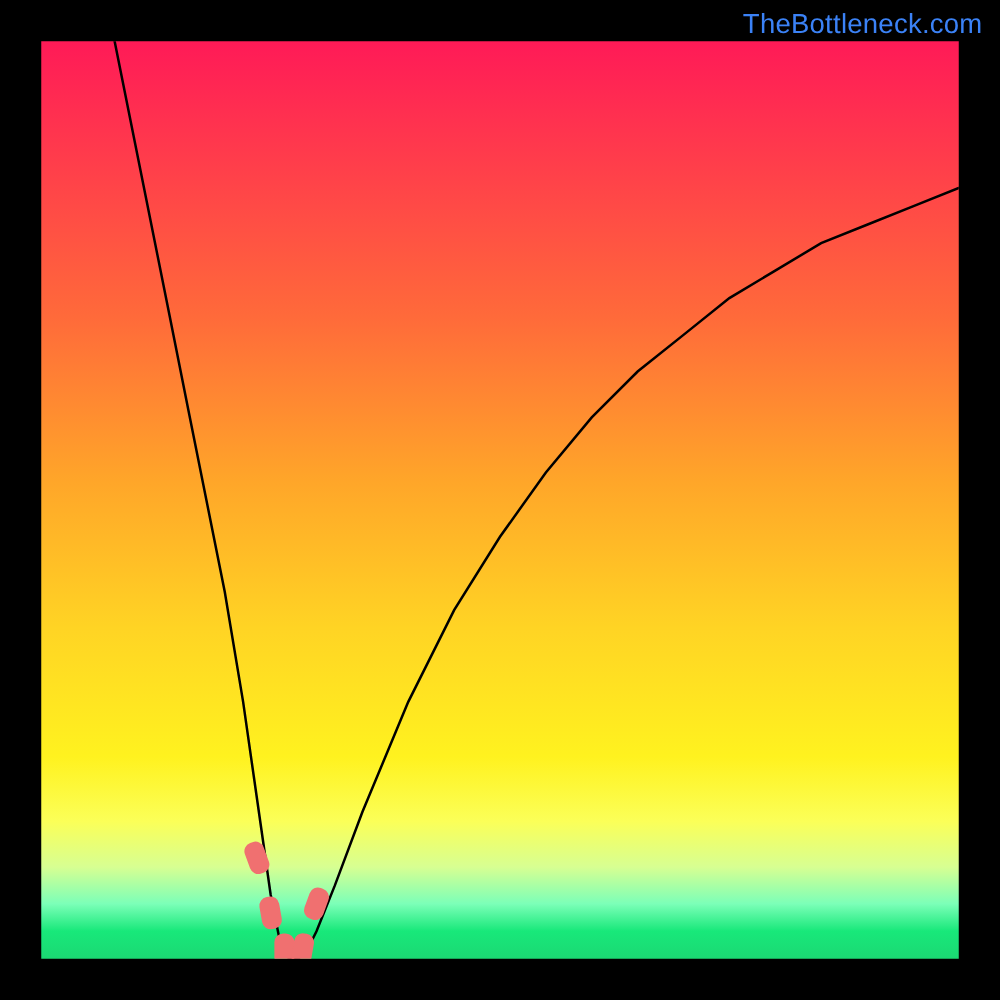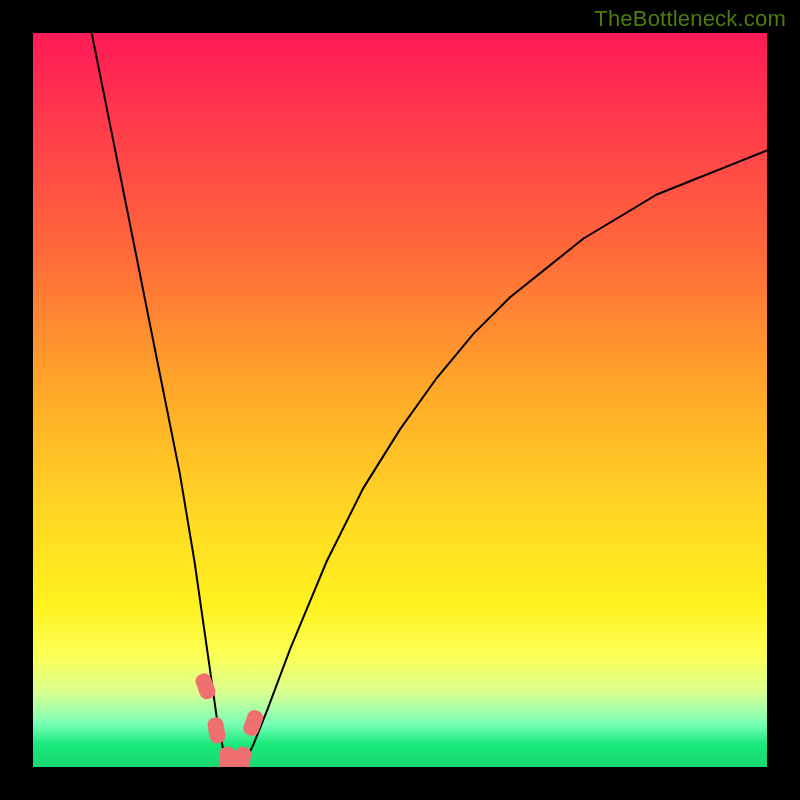--- a/index.html
+++ b/index.html
@@ -38,21 +38,21 @@
       #18e87a 97%,
       #1bd873 100%
     );
   }
   .watermark {
     position: absolute;
     top: 6px;
     right: 14px;
     font-size: 22px;
     font-weight: 500;
-    color: #4d7c0f;
+    color: #3b82f6;
     letter-spacing: 0.2px;
     user-select: none;
   }
   svg.curve {
     position: absolute;
     top: 0;
     left: 0;
     width: 734px;
     height: 734px;
   }

